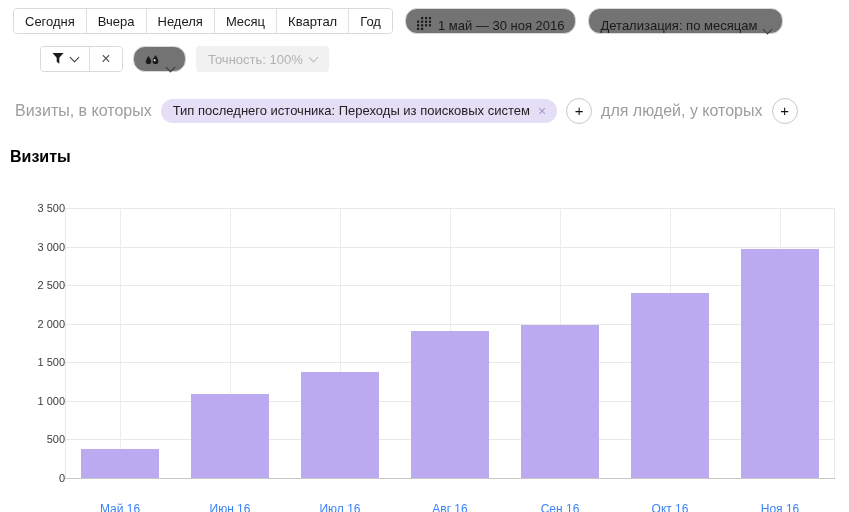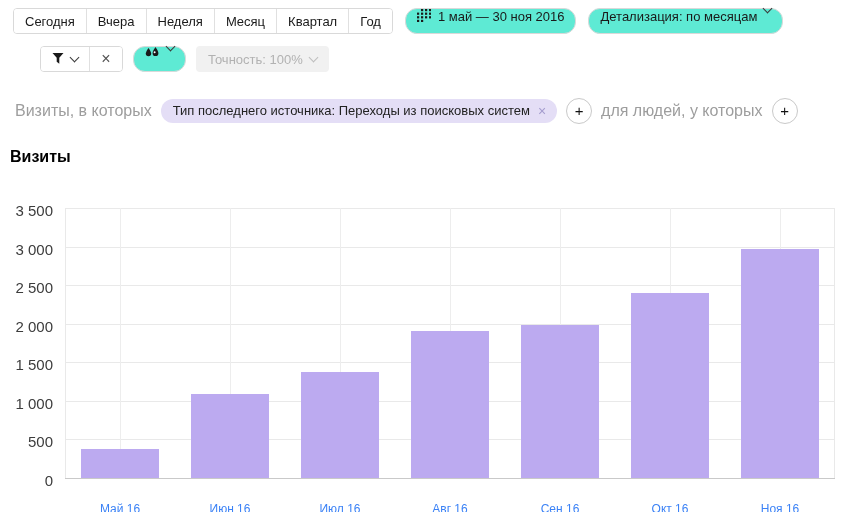--- a/index.html
+++ b/index.html
@@ -10,22 +10,22 @@
   .row1 { display:flex; align-items:center; gap:12px; margin:8px 0 0 13px; }
   .row2 { display:flex; align-items:center; gap:10px; margin:12px 0 0 40px; }
 
   .btn-group { display:flex; align-items:stretch; border:1px solid #d9d9d9;
     border-radius:4px; background:#fff; height:26px; overflow:hidden; }
   .seg-btn { border:none; background:#fff; font:13px "Liberation Sans",sans-serif;
     color:#1a1a1a; padding:0 11px; cursor:pointer; border-right:1px solid #e0e0e0;
     display:flex; align-items:center; }
   .seg-btn:last-child { border-right:none; }
 
-  .btn { display:flex; align-items:flex-start; gap:7px; height:26px; padding:0 11px;
-    border:1px solid #d9d9d9; border-radius:12px; background:#5eead4;
+  .btn { display:flex; align-items:flex-end; gap:7px; height:26px; padding:0 11px;
+    border:1px solid #d9d9d9; border-radius:12px; background:#737373;
     font:13px "Liberation Sans",sans-serif; color:#1a1a1a; cursor:pointer; }
 
   .btn-disabled { display:flex; align-items:center; gap:7px; height:26px;
     padding:0 12px; border:none; border-radius:4px; background:#f1f1f1;
     font:13px "Liberation Sans",sans-serif; color:#b2b2b2; }
 
   .caret { display:inline-block; width:7px; height:7px;
     border-right:1.4px solid #3a3a3a; border-bottom:1.4px solid #3a3a3a;
     transform:rotate(45deg); margin-top:-4px; }
   .caret.gray { border-color:#bdbdbd; }
@@ -49,22 +49,22 @@
     padding-bottom:1px; }
 
   
   .chart-title { margin:24px 0 0 10px; font-size:16px; color:#000; }
   .chart { position:relative; margin:42px 0 0 65px; width:770px; height:270px; }
   .gridline-h { position:absolute; left:0; right:0; height:1px; background:#e9e9e9; }
   .gridline-h.axis { background:#c9c9c9; }
   .gridline-v { position:absolute; top:0; bottom:0; width:1px; background:#ededed; }
   .edge-l { position:absolute; top:0; bottom:0; left:0; width:1px; background:#e9e9e9; }
   .edge-r { position:absolute; top:0; bottom:0; right:0; width:1px; background:#e9e9e9; }
-  .ytick { position:absolute; right:100%; width:52px; margin-right:12px;
-    text-align:right; font-size:15px; color:#3c3c3c; transform:translateY(-6px); }
+  .ytick { position:absolute; right:100%; width:52px; margin-right:0;
+    text-align:right; font-size:11px; color:#3c3c3c; transform:translateY(-6px); }
   .bar { position:absolute; bottom:0; width:78px; background:#bcaaf0; cursor:pointer; }
   .xlabel { position:absolute; top:100%; margin-top:24px; width:110px;
     text-align:center; font-size:12px; color:#3b82f6; }
 </style>
 </head>
 <body>
 
 <div class="row1">
   <div class="btn-group">
       <button class="seg-btn">Сегодня</button>

